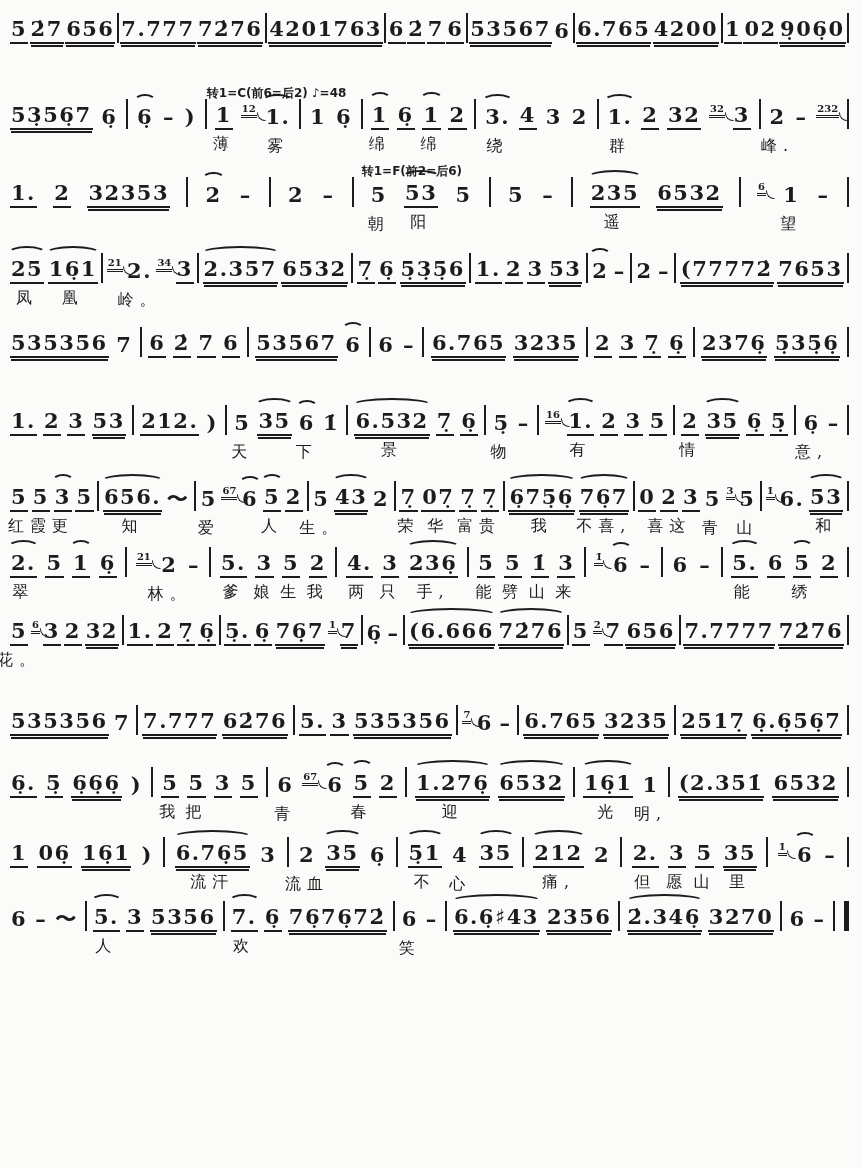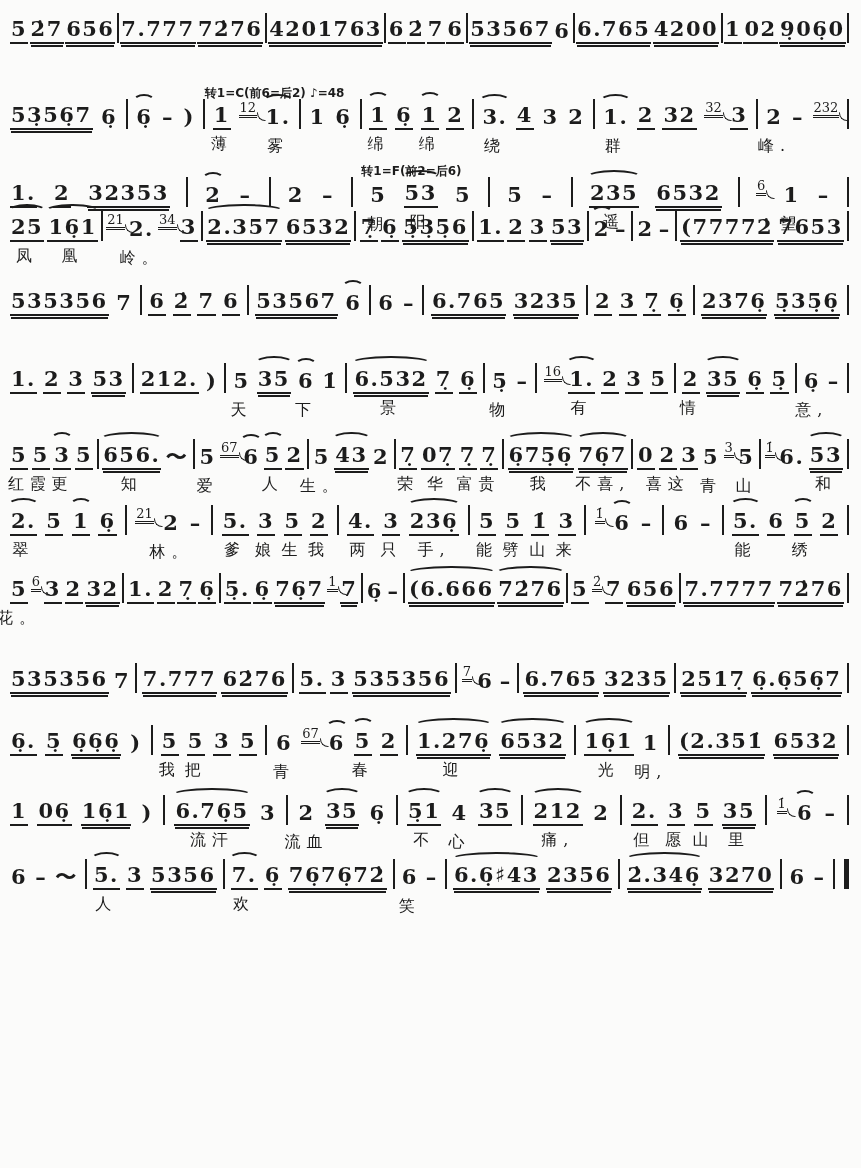--- a/index.html
+++ b/index.html
@@ -9,21 +9,21 @@
     font-family:"DejaVu Serif", serif;
   }
   .sheet{padding:2px 12px 0 10px;}
   .system{
     display:flex;justify-content:space-between;align-items:flex-end;
     position:relative;height:34px;
   }
   .system:nth-child(1){margin-top:8px}
   .system:nth-child(2){margin-top:52px}
   .system:nth-child(3){margin-top:44px}
-  .system:nth-child(4){}
+  .system:nth-child(4){margin-top:42px}
   .system:nth-child(5){margin-top:40px}
   .system:nth-child(6){margin-top:44px}
   .system:nth-child(7){margin-top:42px}
   .system:nth-child(8){margin-top:32px}
   .system:nth-child(9){margin-top:34px}
   .system:nth-child(10){margin-top:56px}
   .system:nth-child(11){margin-top:28px}
   .system:nth-child(12){margin-top:36px}
   .system:nth-child(13){margin-top:30px}
   .tok{position:relative;display:inline-block;text-align:center;}
@@ -46,21 +46,21 @@
   }
   .ann{
     position:absolute;bottom:28px;left:-8px;
     font-size:12px;font-weight:bold;white-space:nowrap;
     font-family:"DejaVu Sans", sans-serif;
   }
   .bar{width:2px;background:#1c1c1c;height:30px;align-self:center;margin-bottom:-2px;}
   .bar.end{width:9px;background:transparent;border-left:2px solid #1c1c1c;border-right:5px solid #1c1c1c;}
   .grace{
     position:relative;display:inline-block;
-    font-size:13px;font-weight:normal;line-height:1;
+    font-size:10px;font-weight:bold;line-height:1;
     transform:translateY(-12px);
     border-bottom:3px double #1c1c1c;padding:0 1px 1px 1px;
   }
   .grace::after{
     content:"";position:absolute;left:100%;bottom:-6px;width:7px;height:7px;
     border:1.5px solid transparent;border-bottom:1.5px solid #1c1c1c;
     border-left:1.5px solid #1c1c1c;border-radius:0 0 0 90%;
   }
 </style>
 </head>

